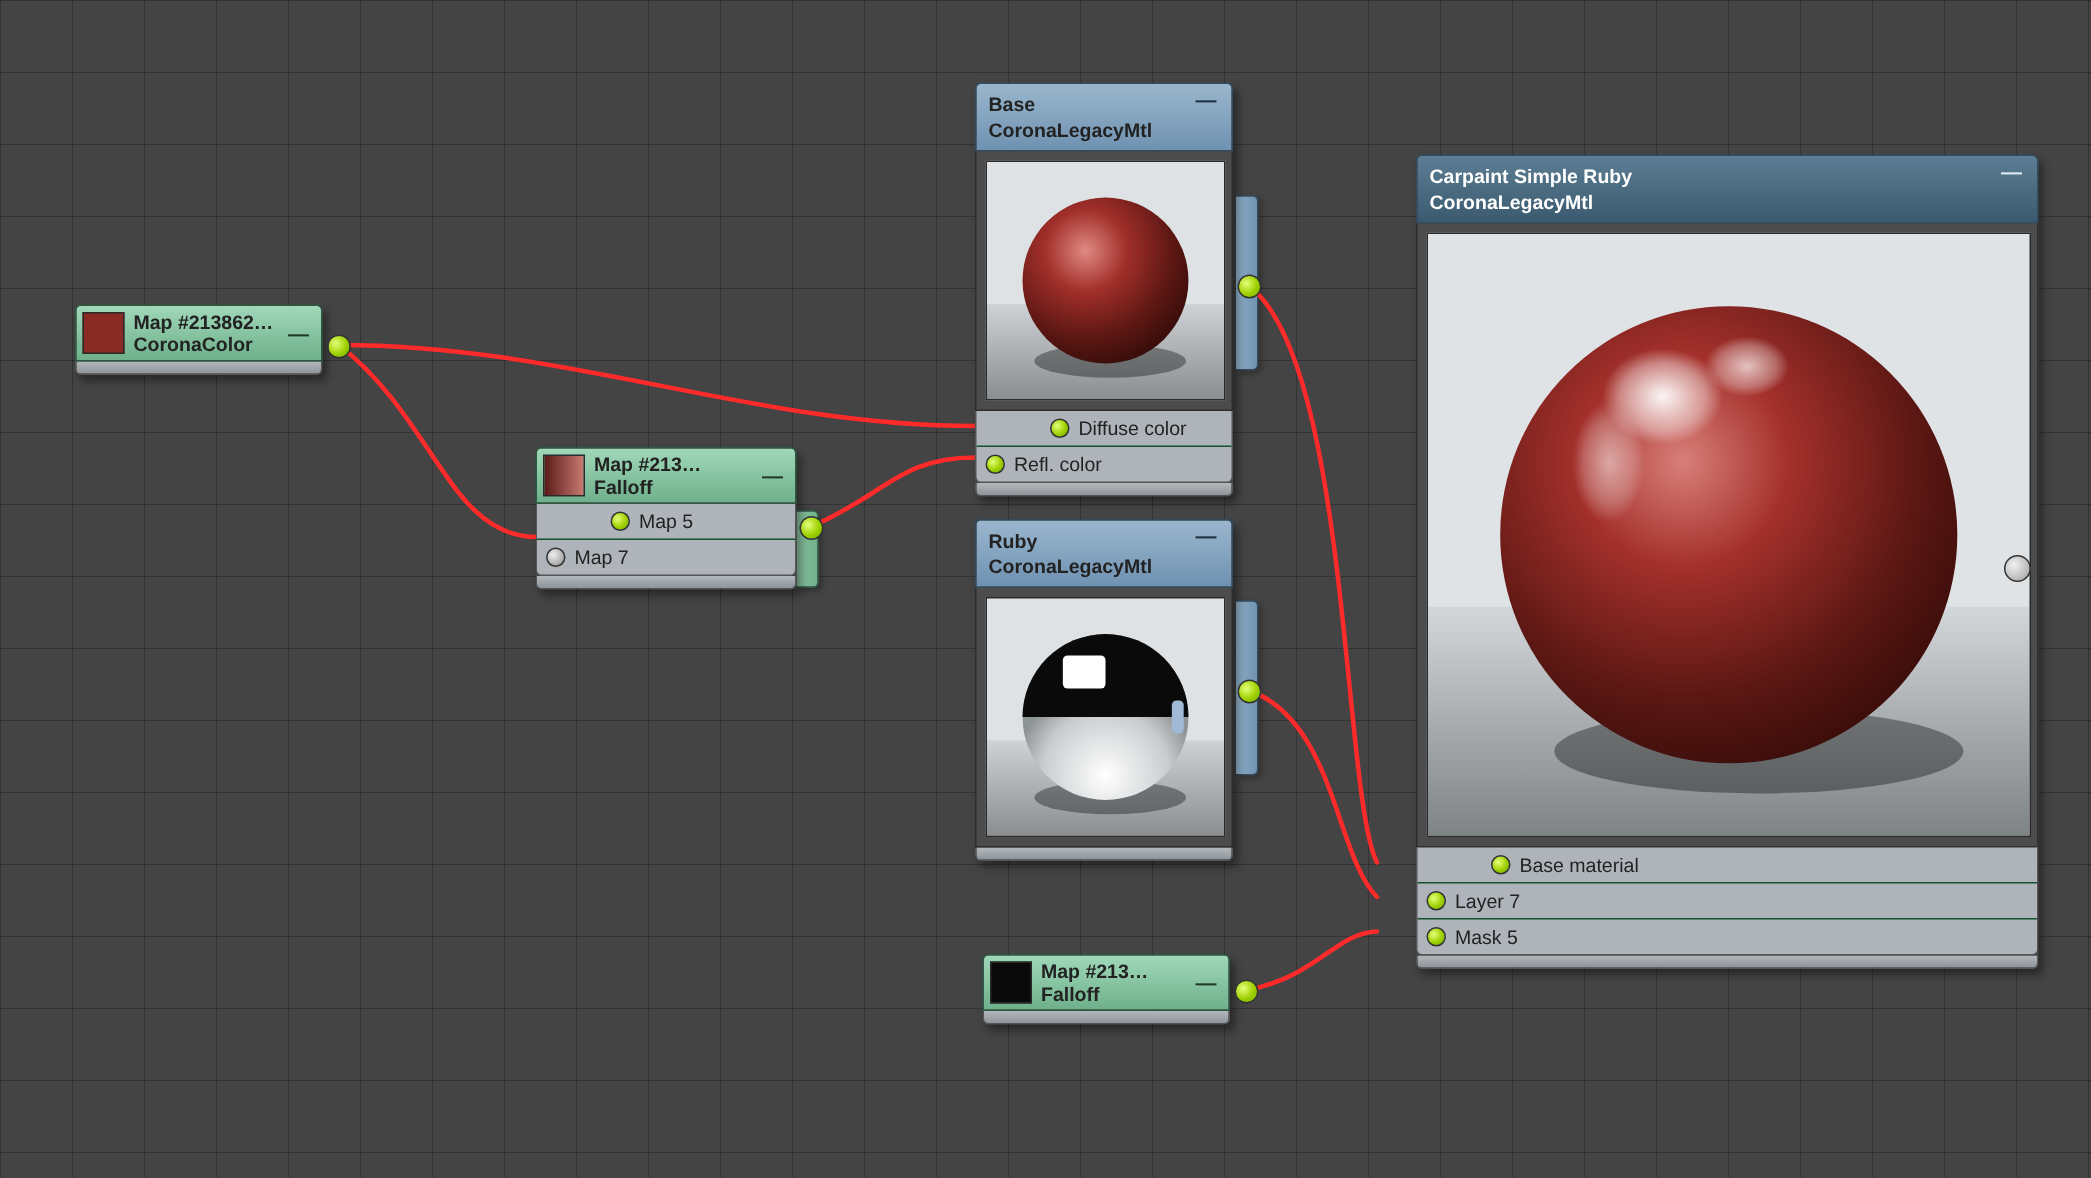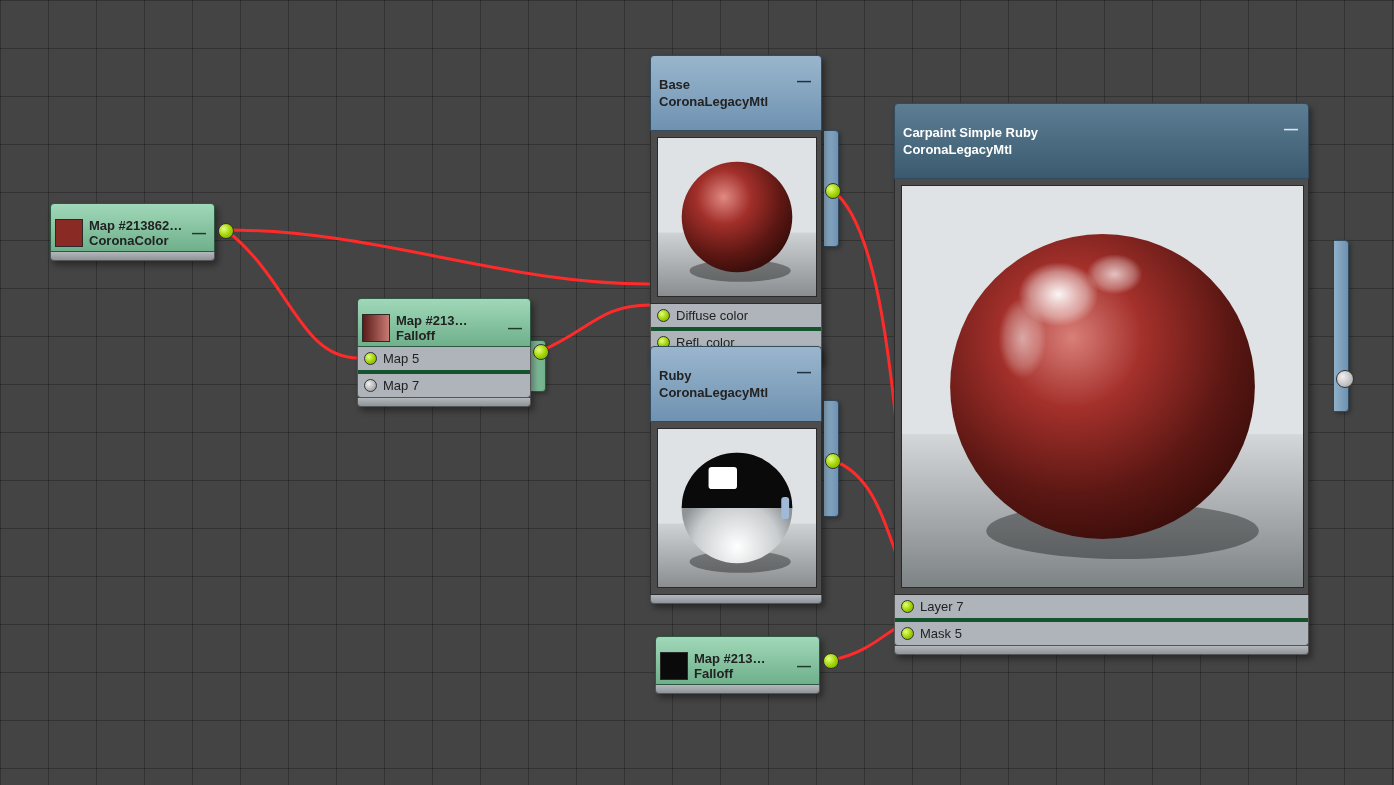--- a/index.html
+++ b/index.html
@@ -29,21 +29,21 @@
   .node {
     position: absolute;
     border-radius: 4px;
     box-shadow: 3px 4px 6px rgba(0,0,0,0.4);
   }
   
   .map-node .head {
     background: linear-gradient(to bottom, #a0d8b9, #6fb08b);
     border: 1px solid #2f5843;
     border-radius: 4px 4px 0 0;
-    padding: 14px 6px 3px 4px;
+    padding: 3px 6px 3px 4px;
     display: flex;
     align-items: center;
     gap: 6px;
   }
   .map-node .head .swatch {
     width: 26px;
     height: 26px;
     border: 1px solid #2a2a2a;
     flex: 0 0 auto;
   }
@@ -59,21 +59,21 @@
     font-weight: bold;
     font-size: 14px;
     line-height: 10px;
     padding: 0 2px;
   }
   
   .mtl-node .head {
     background: linear-gradient(to bottom, #9ab6cd, #6f92b1);
     border: 1px solid #334b5e;
     border-radius: 4px 4px 0 0;
-    padding: 20px 8px;
+    padding: 5px 8px;
     display: flex;
     align-items: flex-start;
   }
   .mtl-node.dark .head {
     background: linear-gradient(to bottom, #5c7d93, #3b5a6f);
     color: #fff;
   }
   .mtl-node .head .titles {
     display: flex;
     flex-direction: column;
@@ -106,23 +106,23 @@
     background: #aeb4b9;
     border: 1px solid #555;
     border-top: none;
     border-radius: 0 0 4px 4px;
   }
   .slot {
     display: flex;
     align-items: center;
     gap: 6px;
     padding: 4px 6px;
-    border-top: 4px solid #14532d;
-  }
-  .slot:first-child { border-top: none; }
+    border-top: 1px solid #14532d;
+  }
+  .slot:first-child { border-top: none; margin-left: 43px; }
   .node-footer {
     height: 8px;
     background: linear-gradient(to bottom, #b3b8bc, #8e9499);
     border: 1px solid #555;
     border-top: none;
     border-radius: 0 0 4px 4px;
   }
   .socket {
     width: 11px;
     height: 11px;
@@ -302,21 +302,21 @@
     <div class="titles">
       <span>Map #213…</span>
       <span>Falloff</span>
     </div>
     <div class="minimize">—</div>
   </div>
   <div class="node-footer"></div>
 </div>
 <div class="out-socket green" style="left:823px; top:653px;"></div>
 
-<div class="node mtl-node dark" style="left:894px; top:103px; width:415px;">
+<div class="node mtl-node dark" style="left:944px; top:103px; width:415px;">
   <div class="head">
     <div class="titles">
       <span>Carpaint Simple Ruby</span>
       <span>CoronaLegacyMtl</span>
     </div>
     <div class="minimize">—</div>
   </div>
   <div class="preview-frame">
     <div class="preview-box" style="width:401px;height:401px;">
       <svg width="401" height="401" viewBox="0 0 100 100">
@@ -343,20 +343,24 @@
         <circle cx="50" cy="50" r="38" fill="url(#redBall3)"></circle>
         <ellipse cx="39" cy="27" rx="10" ry="8" fill="url(#hlA)"></ellipse>
         <ellipse cx="53" cy="22" rx="7" ry="5" fill="url(#hlA)" opacity="0.75"></ellipse>
         <ellipse cx="30" cy="38" rx="6" ry="10" fill="url(#hlA)" opacity="0.55"></ellipse>
       </svg>
     </div>
   </div>
   <div class="slot-list">
     <div class="slot">
       <div class="socket green"></div>
+      <span>Base material</span>
+    </div>
+    <div class="slot">
+      <div class="socket green"></div>
       <span>Layer 7</span>
     </div>
     <div class="slot">
       <div class="socket green"></div>
       <span>Mask 5</span>
     </div>
   </div>
   <div class="node-footer"></div>
 </div>
 <div class="out-socket gray" style="left:1336px; top:370px; width:16px; height:16px;"></div>

